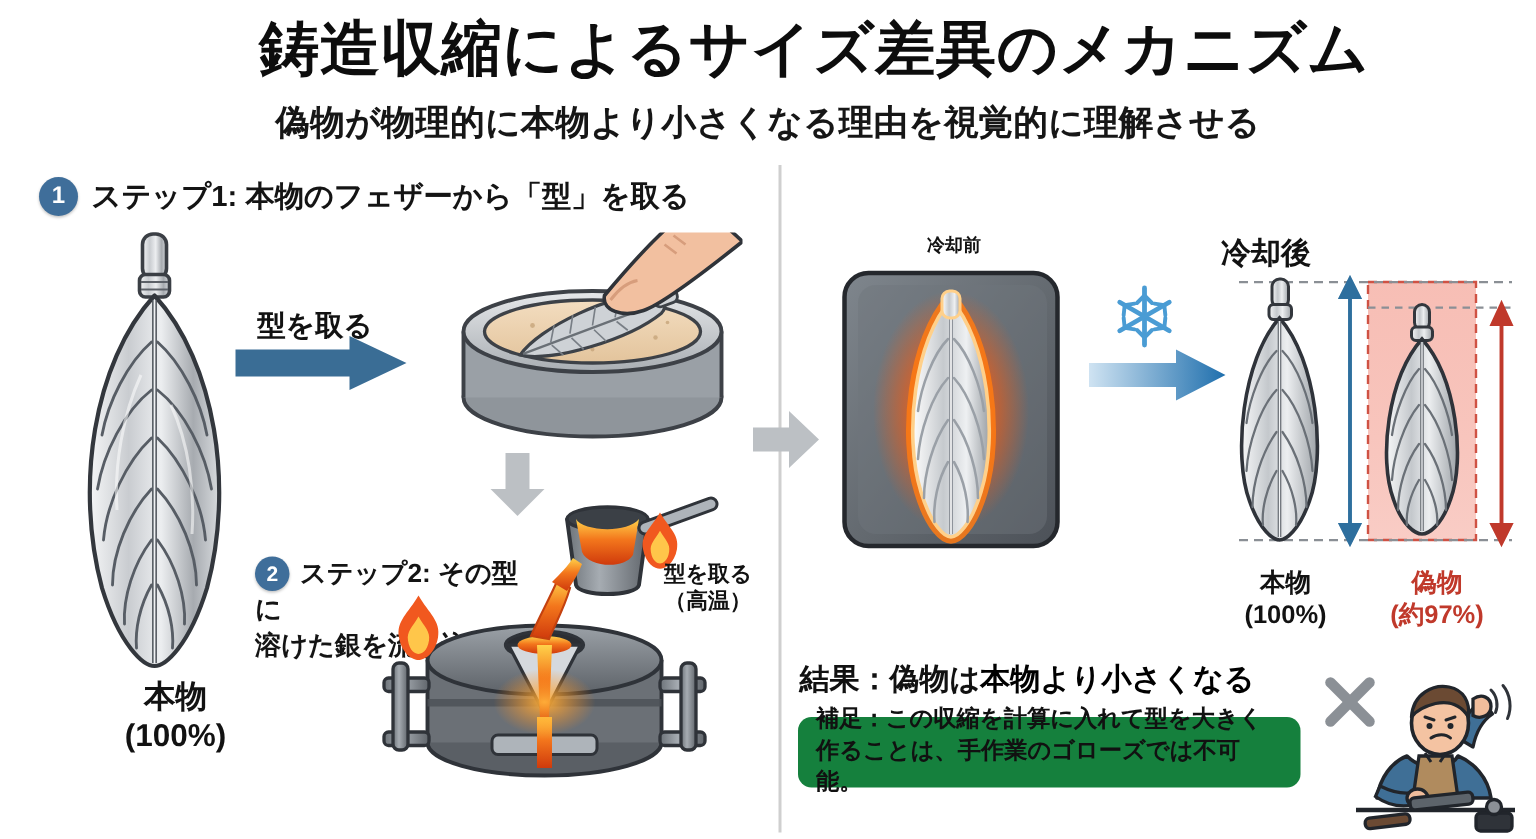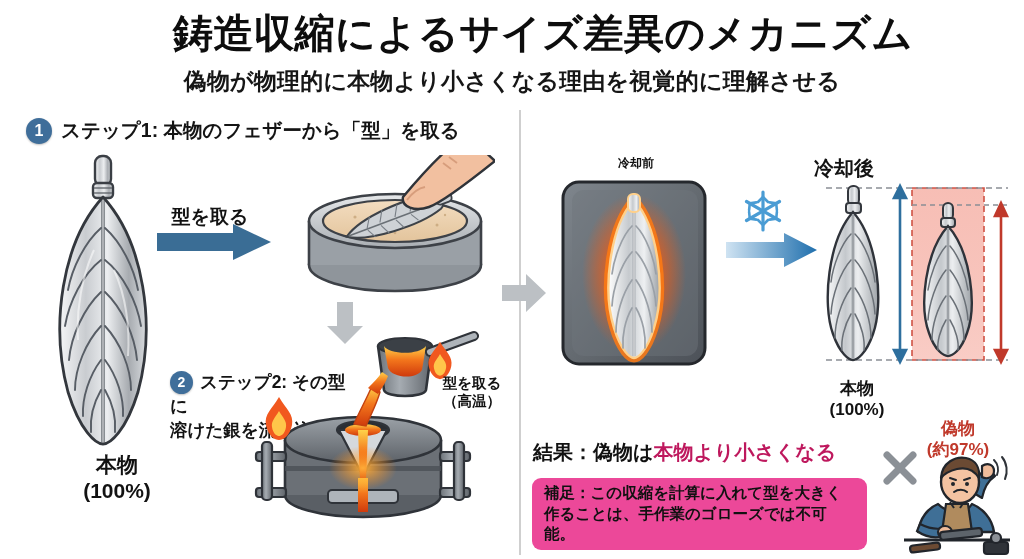--- a/index.html
+++ b/index.html
@@ -44,28 +44,28 @@
   
   .lbl{position:absolute;font-weight:bold;color:#121212;text-align:center;}
 
   #mold-label{left:155px;top:204px;font-size:19px;width:110px;}
   #silver-label{left:424px;top:374px;font-size:14.5px;width:96px;line-height:1.25;}
   #real-left-label{left:52px;top:452px;font-size:21px;width:130px;line-height:1.22;}
   #before-label{left:576px;top:155px;font-size:12px;width:120px;}
   #after-label{left:784px;top:155px;font-size:20px;width:120px;}
   #shrink-label{left:700px;top:283px;font-size:17px;width:130px;line-height:1.32;}
   #real-right-label{left:812px;top:378px;font-size:17px;width:90px;line-height:1.26;}
-  #fake-right-label{left:908px;top:378px;font-size:17px;width:100px;line-height:1.26;color:#c0392b;margin-top:40px;}
+  #fake-right-label{left:908px;top:378px;font-size:17px;width:100px;line-height:1.26;color:#c0392b;}
 
   #result-line{position:absolute;left:533px;top:439px;font-size:20px;font-weight:bold;white-space:nowrap;}
-  #result-line .red{color:#be185d;}
+  #result-line .red{color:#000000;}
 
   .notebox{
-    position:absolute;left:532px;top:478px;width:335px;height:72px;
-    background:#ec4899;border-radius:9px;
+    position:absolute;left:532px;top:478px;width:335px;height:47px;
+    background:#15803d;border-radius:9px;
     display:flex;align-items:center;padding:15px 12px;box-sizing:border-box;
   }
   .notebox .tx{font-size:15.5px;font-weight:bold;line-height:1.35;color:#111;}
 
   
   .arrow-blue{position:absolute;}
   #arrow-mold{left:155px;top:222px;}
   #arrow-cool{left:726px;top:232px;}
   #arrow-gray-down{left:325px;top:300px;}
   #arrow-gray-right{left:500px;top:272px;}

